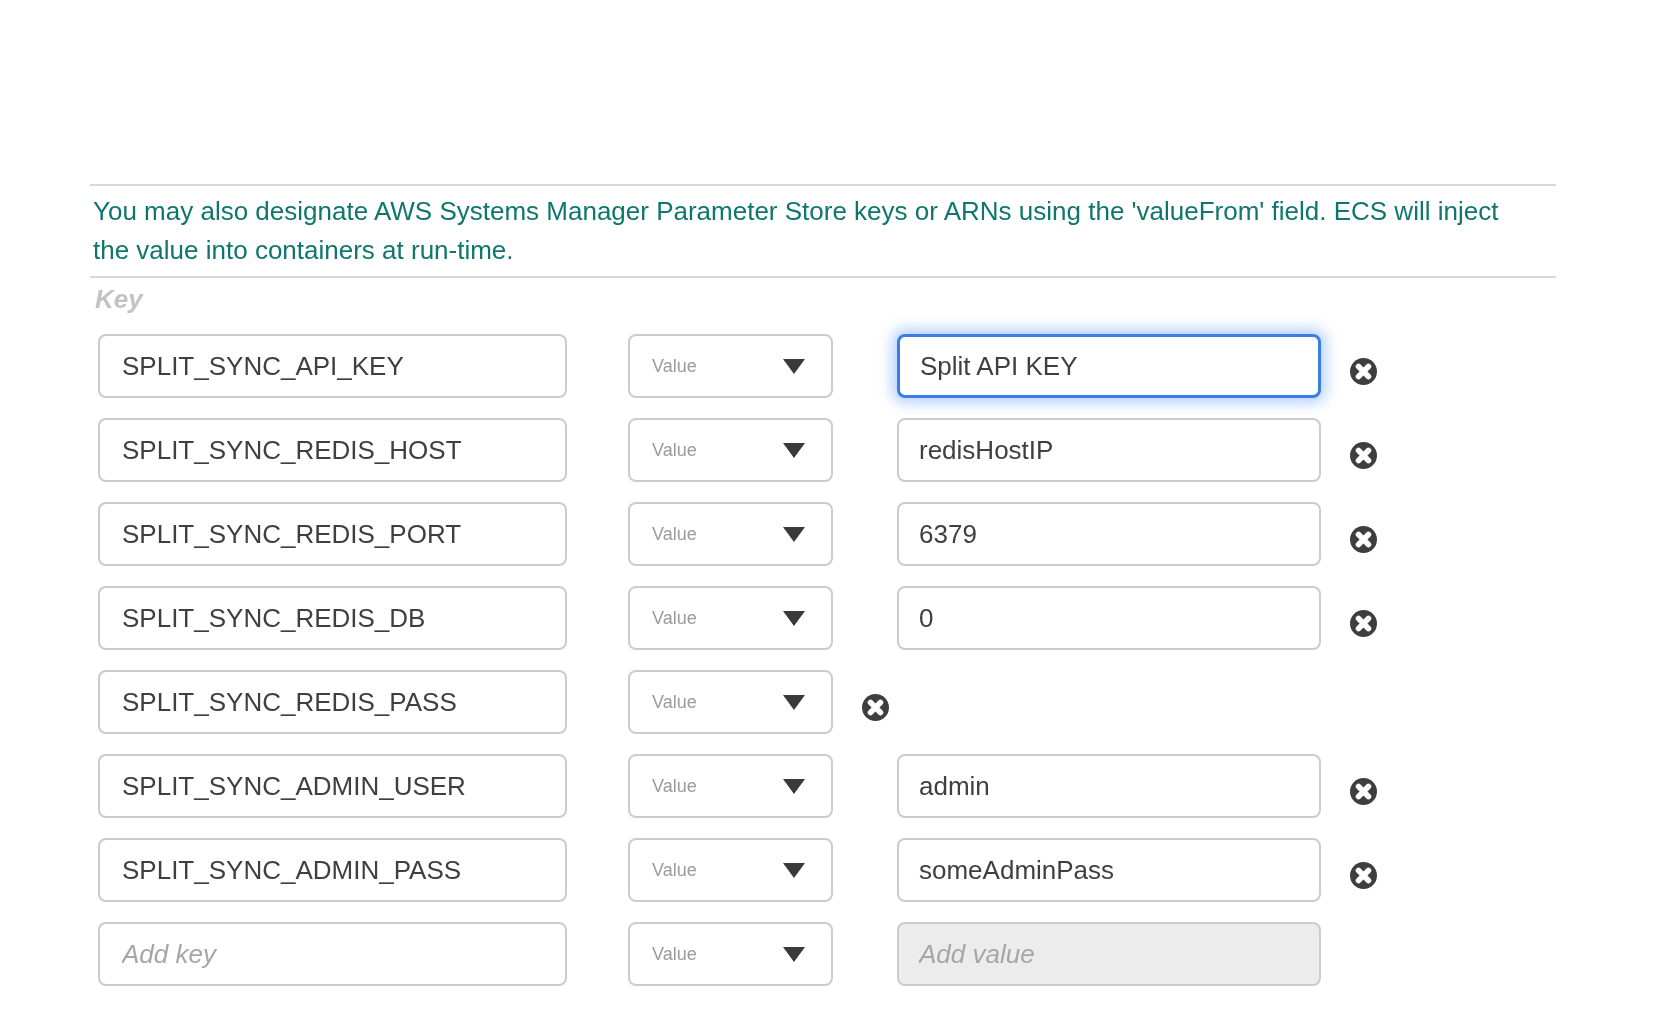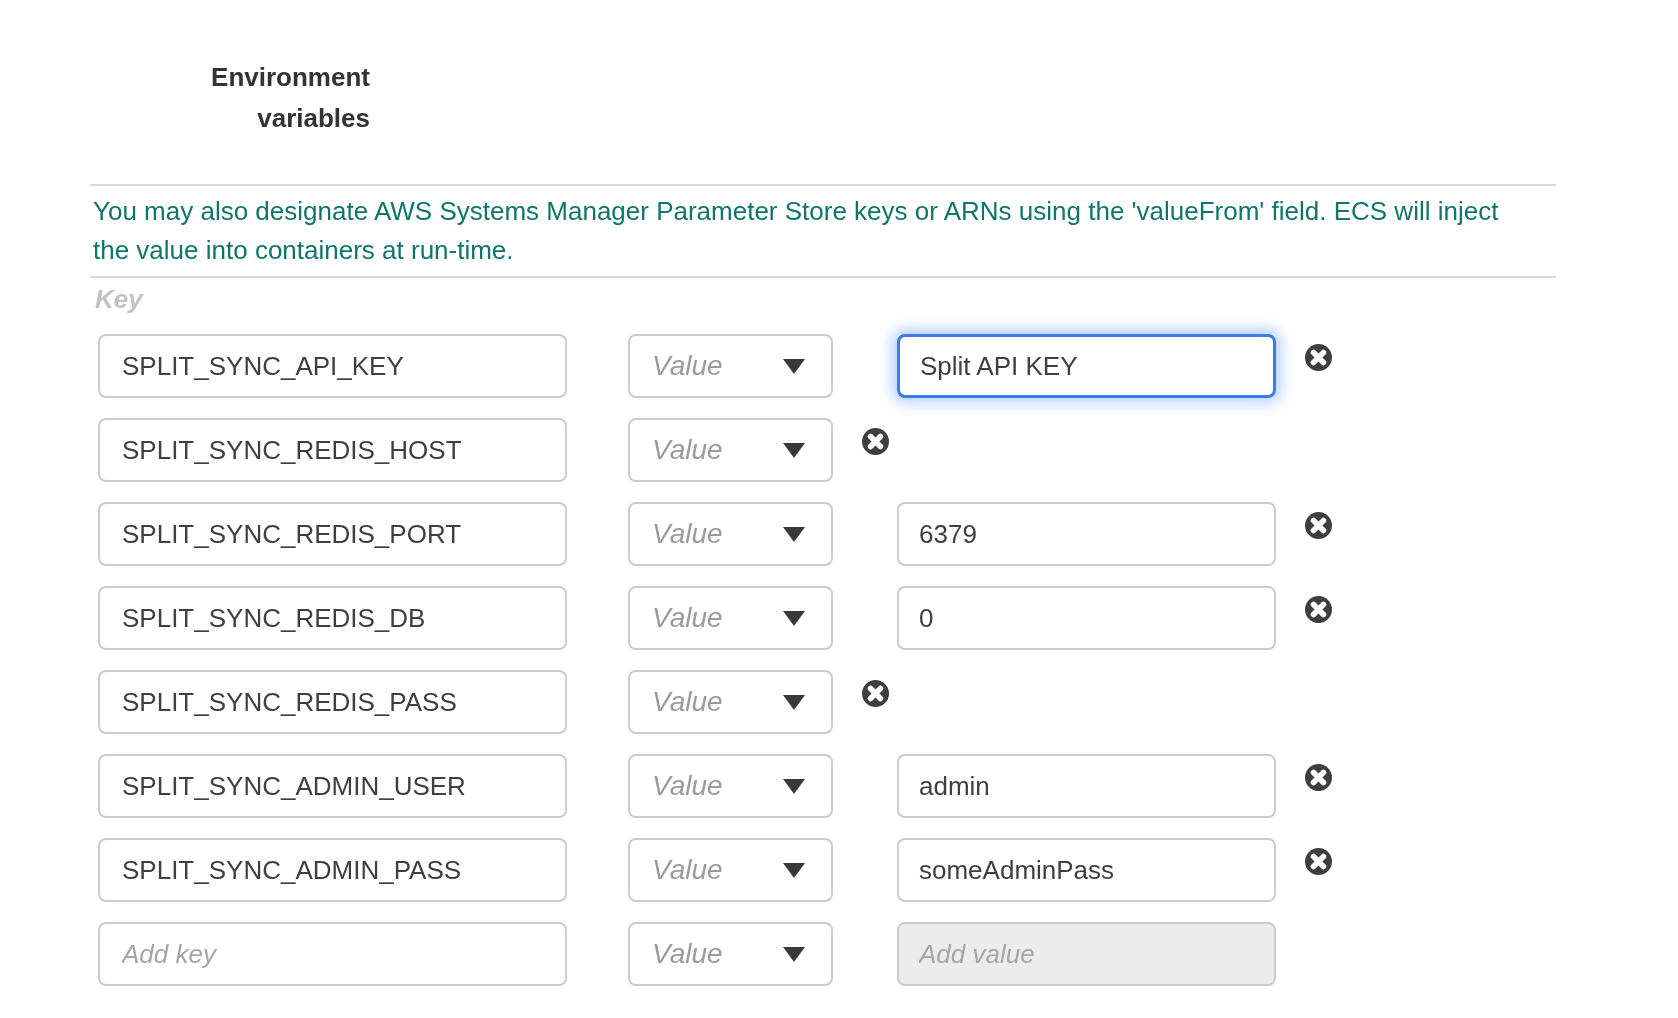--- a/index.html
+++ b/index.html
@@ -34,49 +34,49 @@
 
   .key-header {
     position: absolute; top: 284px; left: 95px;
     font-size: 26px; font-style: italic; color: #c3c3c3; font-weight: bold;
   }
 
   .rows {
     position: absolute; top: 334px; left: 98px;
     display: flex; flex-direction: column;
   }
-  .row { display: flex; align-items: flex-start; height: 64px; margin-bottom: 20px; }
+  .row { display: flex; align-items: center; height: 64px; margin-bottom: 20px; }
 
   .field {
     height: 64px;
     border: 2px solid #cccccc; border-radius: 8px;
     font-family: "Liberation Sans", "DejaVu Sans", sans-serif;
     font-size: 26px; color: #3f3f3f;
     background: #ffffff;
     outline: none;
   }
   .key-input   { width: 469px; padding: 0 22px; }
-  .value-input { width: 379px; padding: 0 20px; margin-left: 64px; }
+  .value-input { width: 424px; padding: 0 20px; margin-left: 64px; }
   .value-input.focused {
     border: 3px solid #3a7de5;
     box-shadow: 0 0 14px 5px rgba(77, 144, 254, 0.42);
   }
   .value-input.add-value { background: #ececec; }
   input::placeholder { font-style: italic; color: #a6a6a6; opacity: 1; }
 
   .type-select {
     width: 205px; height: 64px; margin-left: 61px;
     border: 2px solid #cccccc; border-radius: 8px;
     background: #ffffff;
     display: flex; align-items: center; justify-content: space-between;
     padding: 0 26px 0 22px;
     cursor: pointer;
   }
   .type-select .type-label {
-    font-size: 28px; font-style: italic; color: #9b9b9b;
+    font-size: 18px; color: #9b9b9b;
   }
   .caret {
     width: 0; height: 0;
     border-left: 11px solid transparent;
     border-right: 11px solid transparent;
     border-top: 15px solid #3a3a3a;
   }
 
   .remove-btn {
     width: 27px; height: 27px;
@@ -84,21 +84,20 @@
     border: none; background: transparent; padding: 0;
     cursor: pointer; line-height: 0;
   }
   .remove-btn svg { width: 27px; height: 27px; display: block; }
 </style>
 </head>
 <body>
 
 <div class="page">
 
-  <div class="env-label">Environment variables</div>
 
   <div class="divider divider-1"></div>
 
   <div class="description">
     <span>You may also designate AWS Systems Manager Parameter Store keys or ARNs using the 'valueFrom' field. ECS will inject</span>
     <span>the value into containers at run-time.</span>
   </div>
 
   <div class="divider divider-2"></div>
 
@@ -120,20 +119,21 @@
           </svg>
       </button>
     </div>
 
     <div class="row">
       <input class="field key-input" type="text" value="SPLIT_SYNC_REDIS_HOST" style="">
       <div class="type-select">
         <span class="type-label">Value</span>
         <span class="caret"></span>
       </div>
+      <input class="field value-input" type="text" value="redisHostIP" style="">
       <button class="remove-btn">
         <svg viewBox="0 0 24 24">
             <circle cx="12" cy="12" r="12" fill="#3e3e3e"></circle>
             <path d="M7.6 7.6 L16.4 16.4 M16.4 7.6 L7.6 16.4" stroke="#ffffff" stroke-width="5" stroke-linecap="round"></path>
           </svg>
       </button>
     </div>
 
     <div class="row">
       <input class="field key-input" type="text" value="SPLIT_SYNC_REDIS_PORT" style="">

